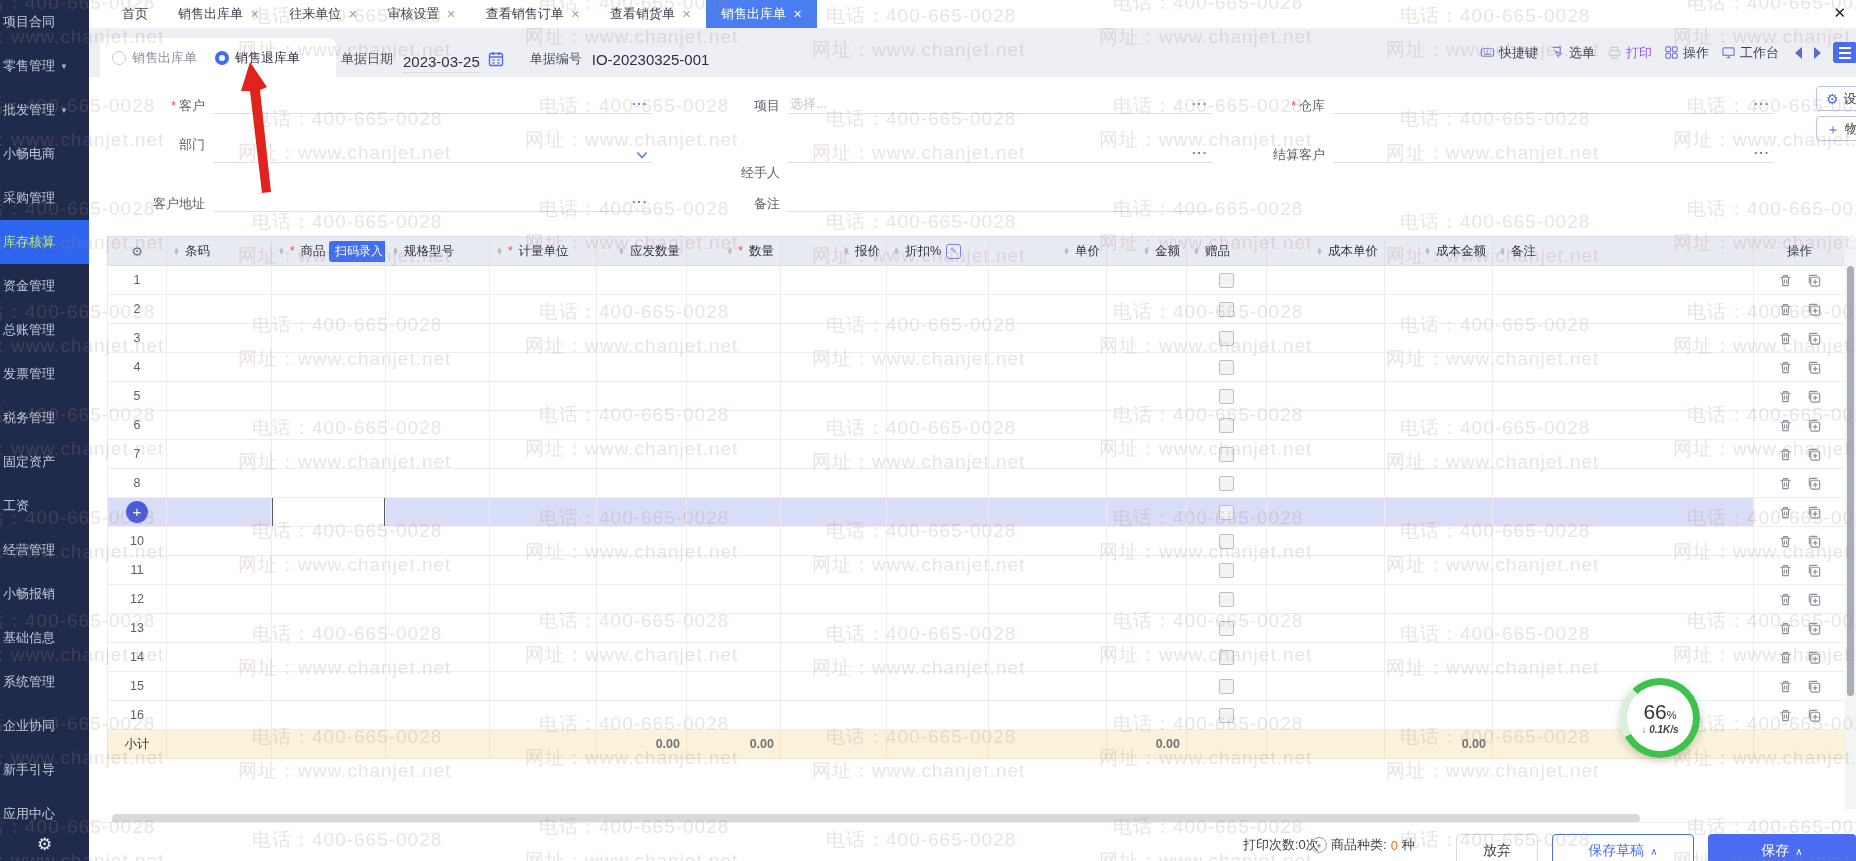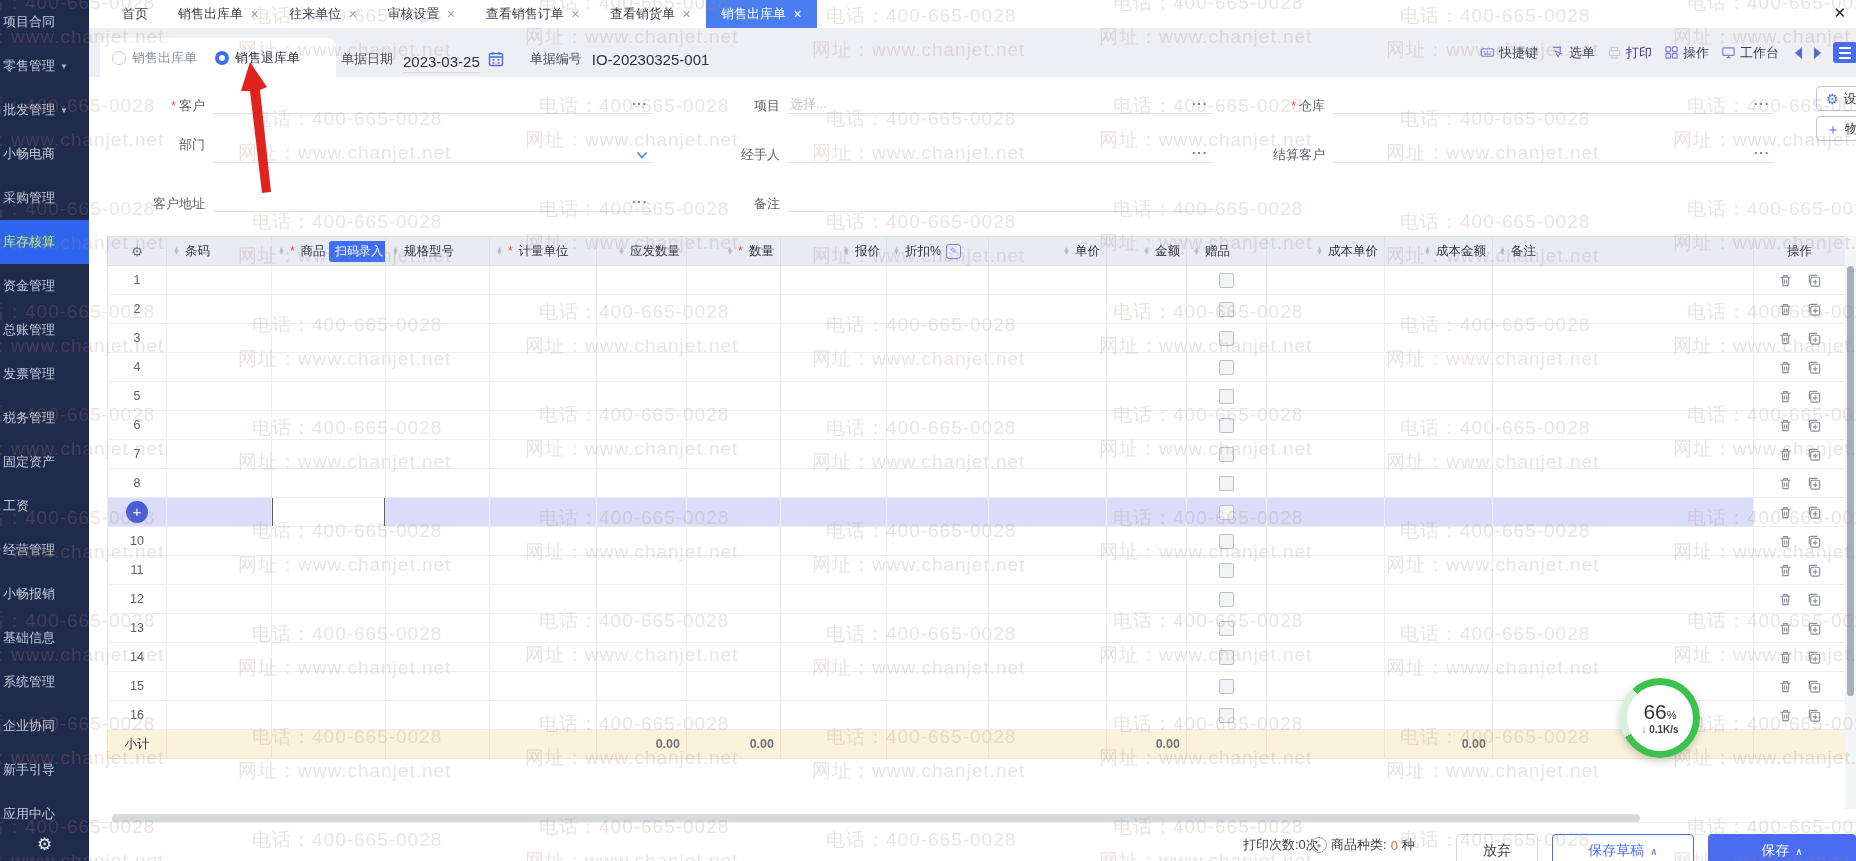--- a/index.html
+++ b/index.html
@@ -29,21 +29,21 @@
   .radio.on{border:4.5px solid #3d6ef5;}
   .radio-item.off{color:#8b919c;}
   .radio-item.on{color:#2c3040;}
   .docinfo{position:absolute;left:252px;top:17px;display:flex;align-items:center;font-size:13px;color:#4a4f5a;}
   .docinfo .val{font-size:15px;color:#2c3040;margin:0 8px 0 10px;}
   .docinfo .val.date{border-bottom:1px solid #d9d9d9;padding-bottom:2px;margin-top:8px;}
   .cal-icon{width:16px;height:16px;margin-right:26px;}
   .tb-actions{position:absolute;left:1391px;top:14px;display:flex;align-items:center;gap:12px;font-size:13px;color:#3a3f51;}
   .tb-item{display:flex;align-items:center;gap:4px;cursor:pointer;white-space:nowrap;}
   .tb-item svg{color:#7b7fe0;}
-  .tb-item.disabled{color:#4c1d95;}
+  .tb-item.disabled{color:#8b5cf6;}
   .tb-item.disabled svg{color:#c8ccd4;}
   .pager{width:0;height:0;border-top:6px solid transparent;border-bottom:6px solid transparent;cursor:pointer;}
   .pager.prev{border-right:7px solid #5a6acb;margin-left:4px;}
   .pager.next{border-left:7px solid #5a6acb;}
   .listbtn{width:24px;height:21px;background:#4a6cf0;border-radius:3px;display:flex;flex-direction:column;
            justify-content:center;gap:3px;align-items:center;cursor:pointer;}
   .listbtn i{display:block;width:12px;height:2px;background:#fff;}
   
   .card{position:absolute;left:89px;top:77px;width:1767px;height:784px;background:#fff;z-index:2;}
   
@@ -103,21 +103,21 @@
   .wmlayer{position:absolute;inset:0;z-index:70;pointer-events:none;overflow:hidden;}
   .wm{position:absolute;font-size:19px;letter-spacing:1px;color:rgba(172,132,132,0.24);white-space:nowrap;}
   .arrowlayer{position:absolute;inset:0;z-index:80;pointer-events:none;}
   .pwidget{position:absolute;left:1620px;top:678px;width:80px;height:80px;border-radius:50%;z-index:75;
            background:conic-gradient(#3ec24e 0 67%, #d9efd9 67% 88%, #3ec24e 88% 100%);
            box-shadow:0 3px 10px rgba(0,0,0,.2);}
   .pinner{position:absolute;inset:7px;background:#fff;border-radius:50%;display:flex;flex-direction:column;
           align-items:center;justify-content:center;line-height:1.05;}
   .ppct{font-size:21px;color:#333;}
   .ppct small{font-size:11px;}
-  .pspeed{font-size:10px;font-weight:bold;color:#3a3f4a;margin-top:2px;}
+  .pspeed{font-size:10px;font-weight:bold;color:#3a3f4a;margin-top:2px;font-style:italic;}
   .pspeed .dn{color:#2ea44f;}
 </style>
 </head>
 <body>
 
 <div class="screen">
 
   <div class="sidebar">
     <div>
         <div class="side-item">
@@ -306,21 +306,21 @@
           <span class="dots">···</span>
         </div>
         <div class="ff" style="left: 0px; top: 59px; width: 116px;">
           <span class="lab"><span>部门</span></span>
         </div>
         <div class="fline" style="left: 124px; top: 65px; width: 439px; position: absolute;">
           <span class="chev"><svg width="12" height="10" viewBox="0 0 12 10">
               <path d="M1.5 2.5l4.5 5 4.5-5" fill="none" stroke="#5b7bf0" stroke-width="1.6"></path>
             </svg></span>
         </div>
-        <div class="ff" style="left: 0px; top: 69px; width: 691px;">
+        <div class="ff" style="left: 0px; top: 87px; width: 691px;">
           <span class="lab"><span>经手人</span></span>
         </div>
         <div class="fline" style="left: 699px; top: 65px; width: 424px; position: absolute;">
           <span class="dots">···</span>
         </div>
         <div class="ff" style="left: 0px; top: 69px; width: 1236px;">
           <span class="lab"><span>结算客户</span></span>
         </div>
         <div class="fline" style="left: 1244px; top: 65px; width: 441px; position: absolute;">
           <span class="dots">···</span>

